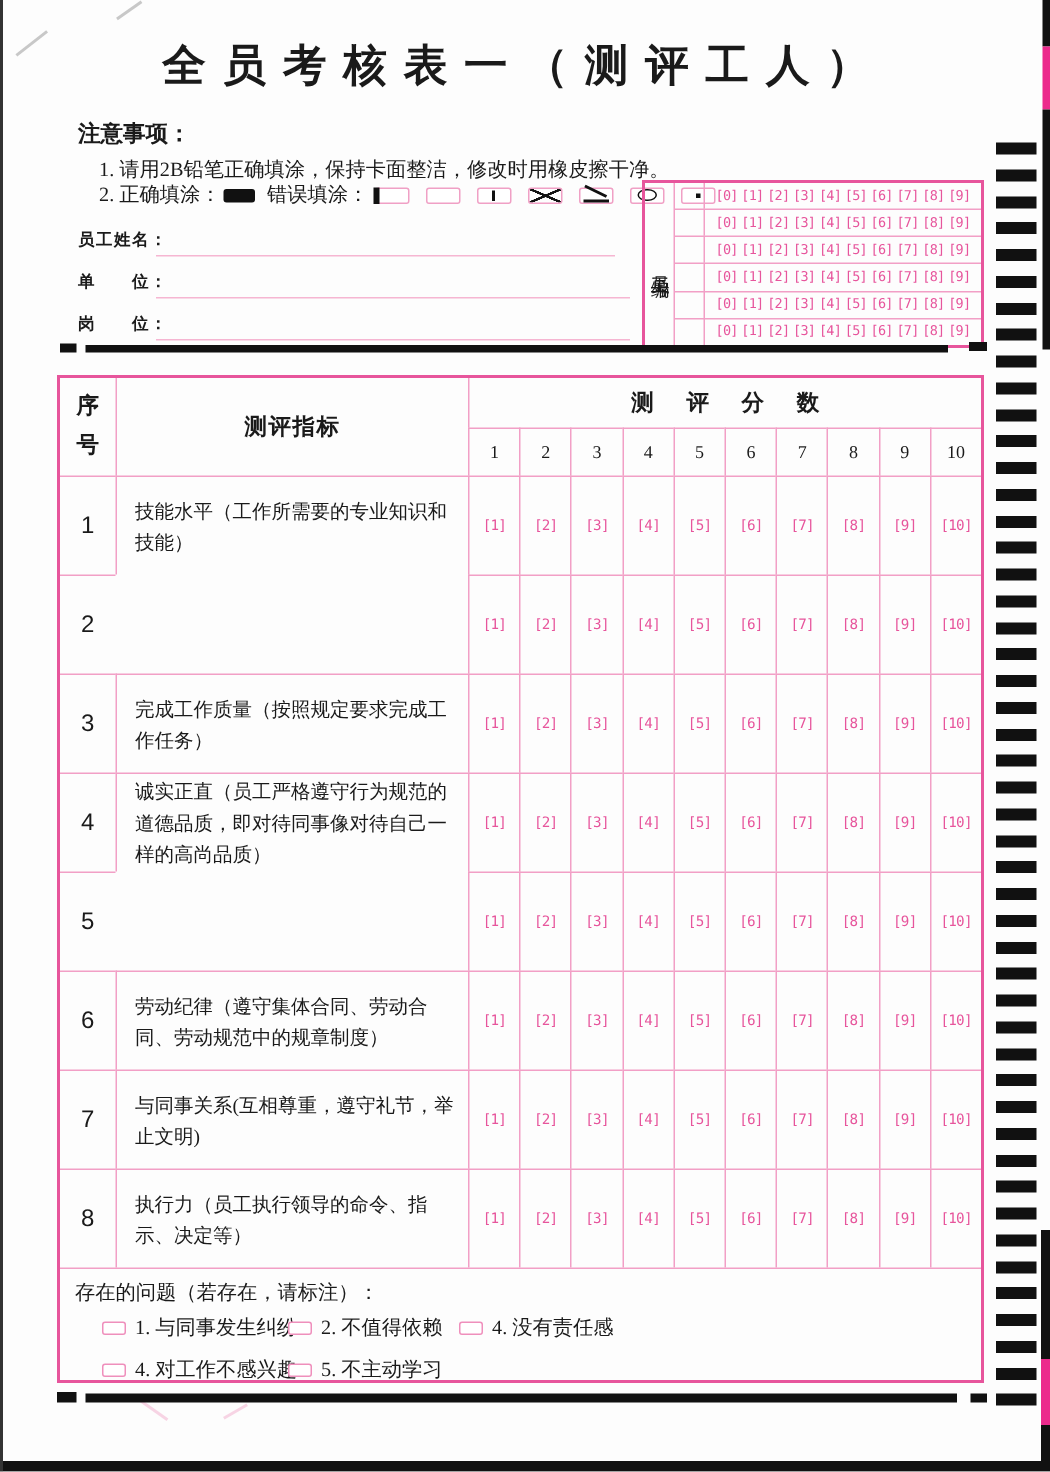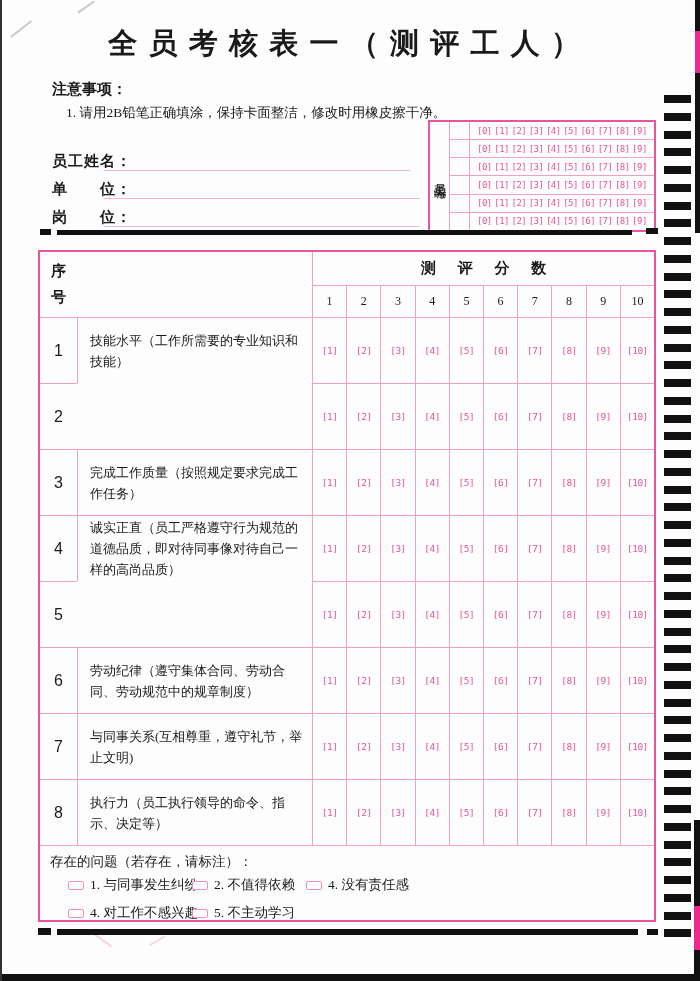--- a/index.html
+++ b/index.html
@@ -17,21 +17,21 @@
   .wm-leftbar::before{content:"";position:absolute;left:-2px;top:-1px;width:4px;height:11px;background:#111;}
   .wm-centerbar::before{content:"";position:absolute;left:9px;top:1px;width:2.5px;height:7px;background:#111;}
   .wm-cross{background:
      linear-gradient(to top right, transparent 45%, #111 46%, #111 55%, transparent 56%),
      linear-gradient(to bottom right, transparent 45%, #111 46%, #111 55%, transparent 56%);}
   .wm-check::before{content:"";position:absolute;left:3px;top:-3px;width:16px;height:1.8px;background:#111;transform:rotate(26deg);transform-origin:left center;}
   .wm-check::after{content:"";position:absolute;left:2px;bottom:0px;width:17px;height:1.8px;background:#111;}
   .wm-circle::before{content:"";position:absolute;left:4px;top:0px;width:11px;height:6.5px;border:1.3px solid #111;border-radius:50%;}
   .wm-dot::before{content:"";position:absolute;left:9px;top:3px;width:3px;height:3px;background:#111;}
   
-  .field-label{font-size:15px;font-weight:bold;letter-spacing:1px;}
+  .field-label{font-size:11px;font-weight:bold;letter-spacing:1px;}
   .field-line{position:absolute;height:0;border-bottom:1.2px solid #f6b6d2;}
   
   .empid{left:428px;top:120px;width:228px;height:112px;border:2px solid #e7559c;box-sizing:border-box;
          display:grid;grid-template-columns:20px 20px 1fr;}
   .empid-label{grid-column:1;grid-row:1/7;writing-mode:vertical-rl;text-orientation:upright;
          display:flex;align-items:center;justify-content:center;font-size:12.5px;letter-spacing:1px;
          border-right:1px solid #f29fc6;}
   .empid-cell{border-right:1px solid #f29fc6;border-top:1px solid #f29fc6;}
   .empid-row{border-top:1px solid #f29fc6;display:flex;align-items:center;justify-content:space-between;padding:0 7px;}
   .ntop{border-top:none!important;}
@@ -70,20 +70,34 @@
 
   <div class="scratch" style="left:8px;top:28px;width:26px;transform:rotate(-38deg);"></div>
   <div class="scratch" style="left:76px;top:6px;width:20px;transform:rotate(-35deg);"></div>
   <div class="pinkscratch" style="left:88px;top:938px;width:26px;transform:rotate(35deg);"></div>
   <div class="pinkscratch" style="left:148px;top:940px;width:18px;transform:rotate(-30deg);"></div>
 
   <div class="abs title">全 员 考 核 表 一 （ 测 评 工 人 ）</div>
 
   <div class="abs notice-h">注意事项：</div>
   <div class="abs notice-1">1. 请用2B铅笔正确填涂，保持卡面整洁，修改时用橡皮擦干净。</div>
+  <div class="abs note2">
+    <span>2. 正确填涂：</span>
+    <span class="fillmark"></span>
+    <span>错误填涂：</span>
+    <span class="wmrow" id="wrong-marks">
+        <div class="wm wm-leftbar"></div>
+        <div class="wm wm-empty"></div>
+        <div class="wm wm-centerbar"></div>
+        <div class="wm wm-cross"></div>
+        <div class="wm wm-check"></div>
+        <div class="wm wm-circle"></div>
+        <div class="wm wm-dot"></div>
+      </span>
+  </div>
 
   <div class="abs field-label" style="left:52px;top:152px;">员工姓名：</div>
   <div class="field-line" style="left:104px;top:170px;width:306px;"></div>
   <div class="abs field-label" style="left:52px;top:180px;">单　　位：</div>
   <div class="field-line" style="left:104px;top:198px;width:316px;"></div>
   <div class="abs field-label" style="left:52px;top:208px;">岗　　位：</div>
   <div class="field-line" style="left:104px;top:226px;width:316px;"></div>
 
   <div class="abs empid">
     <div class="empid-label">员工编号</div>
@@ -168,20 +182,21 @@
       </div>
     </div>
 
   <div class="abs blk" style="left:40px;top:229px;width:11px;height:6px;"></div>
   <div class="abs blk" style="left:57px;top:230px;width:575px;height:5px;"></div>
   <div class="abs blk" style="left:646px;top:228px;width:12px;height:6px;"></div>
 
   <div class="abs maintbl" id="maintbl">
     <div class="cell h-no nbl nbt">序
 号</div>
+    <div class="cell h-ind nbt">测评指标</div>
     <div class="cell h-score nbt">测 评 分 数</div>
 
     <div class="cell score-num" style="grid-area: 2 / 3;">1</div>
       <div class="cell score-num" style="grid-area: 2 / 4;">2</div>
       <div class="cell score-num" style="grid-area: 2 / 5;">3</div>
       <div class="cell score-num" style="grid-area: 2 / 6;">4</div>
       <div class="cell score-num" style="grid-area: 2 / 7;">5</div>
       <div class="cell score-num" style="grid-area: 2 / 8;">6</div>
       <div class="cell score-num" style="grid-area: 2 / 9;">7</div>
       <div class="cell score-num" style="grid-area: 2 / 10;">8</div>

